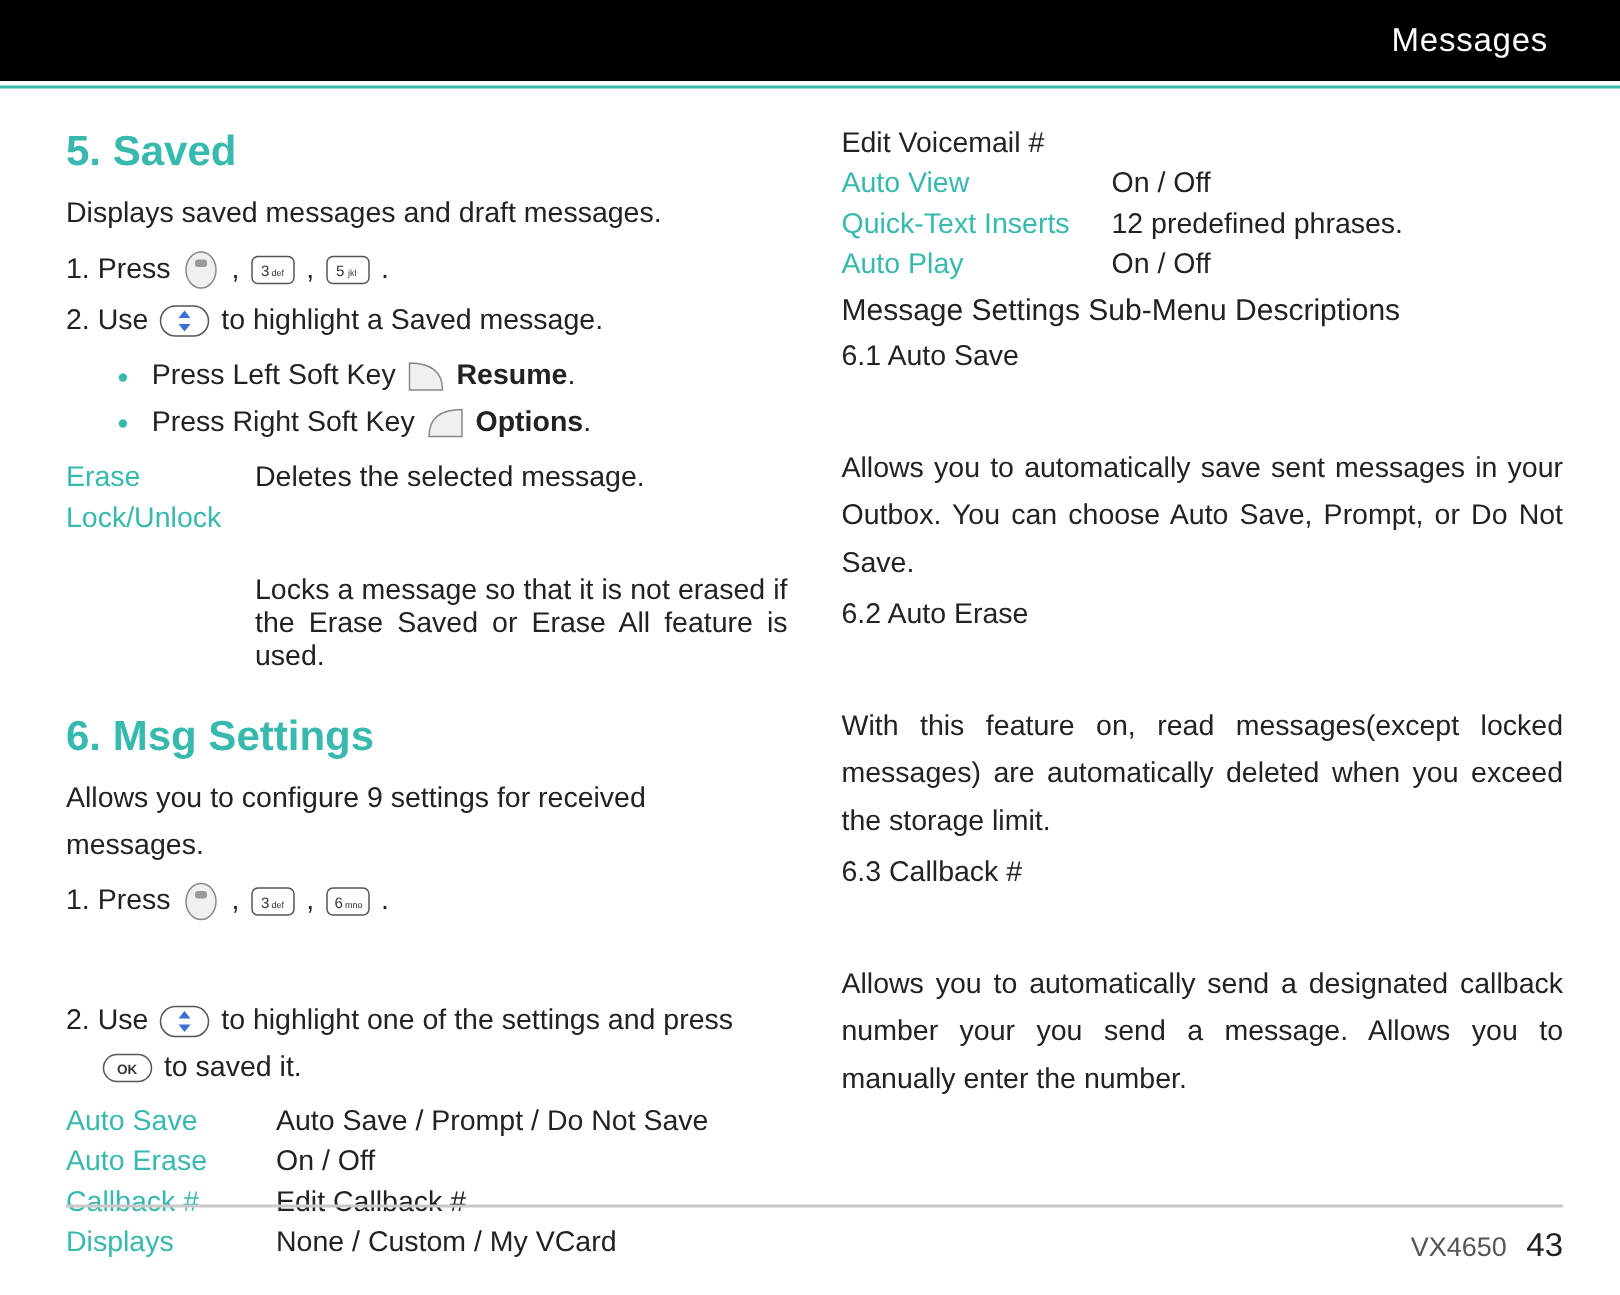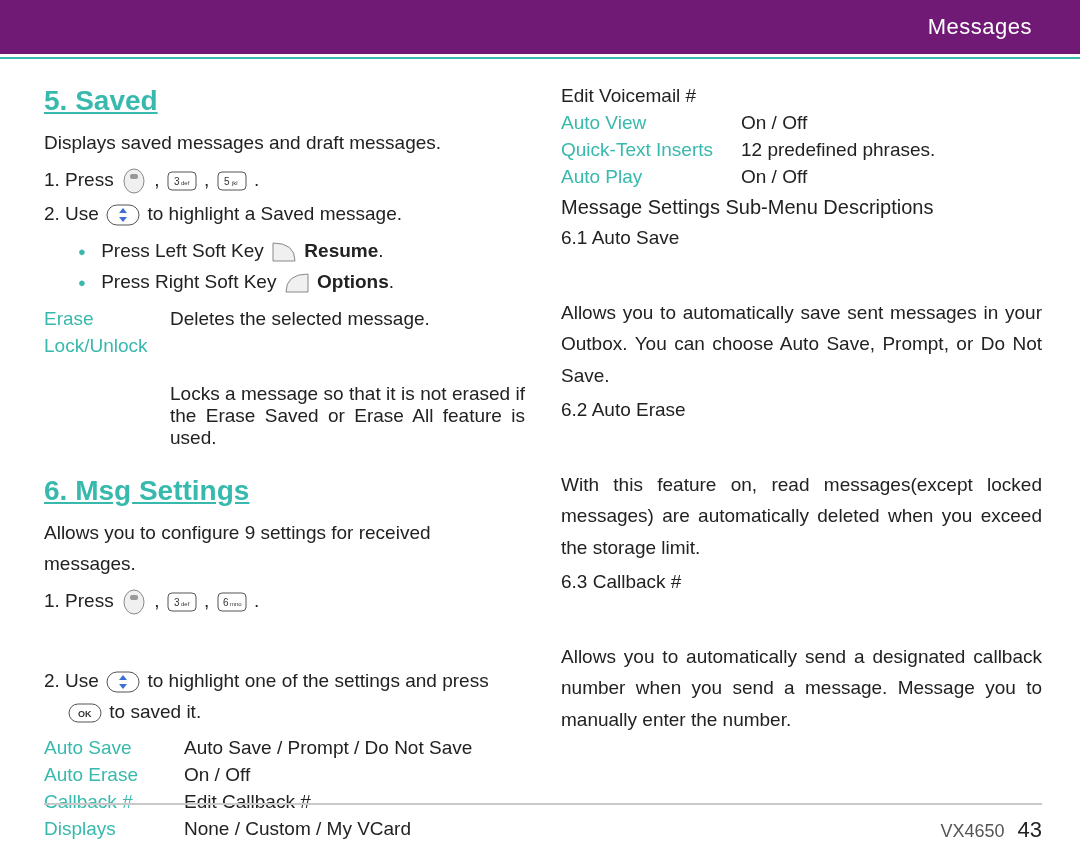--- a/index.html
+++ b/index.html
@@ -1,24 +1,24 @@
 <!DOCTYPE html>
 <html><head>
 <meta charset="utf-8">
 <style>
   * { margin: 0; padding: 0; box-sizing: border-box; }
   html, body { width: 1080px; height: 863px; font-family: Arial, Helvetica, sans-serif; background: #fff; color: #222; }
   .page { width: 1080px; height: 863px; position: relative; }
-  .topbar { height: 54px; background: #701a75; display: flex; align-items: center; justify-content: flex-end; padding-right: 48px; }
+  .topbar { height: 54px; background: #000000; display: flex; align-items: center; justify-content: flex-end; padding-right: 48px; }
   .topbar-title { color: #fff; font-size: 22px; letter-spacing: .5px; }
   .divider { height: 3px; background: #fff; }
   .divider2 { height: 2px; background: #38b9ad; margin-bottom: 8px; }
   .content { display: flex; padding: 12px 38px 0 44px; gap: 36px; }
   .col { flex: 1; min-width: 0; }
-  h2.green { color: #38b9ad; font-size: 28px; font-weight: 700; margin: 6px 0 10px; text-decoration: underline; }
+  h2.green { color: #38b9ad; font-size: 28px; font-weight: 700; margin: 6px 0 10px; }
   p, li, .row-text { font-size: 19px; line-height: 1.65; color: #222; }
   ol { list-style: none; margin: 6px 0 6px 0; }
   ol > li { margin: 2px 0; }
   .bul { list-style: none; margin-left: 34px; }
   .bul li::before { content: "●"; color: #38b9ad; font-size: 13px; margin-right: 10px; vertical-align: 1px; }
   .key-icon { display: inline-block; vertical-align: middle; margin: 0 2px; }
   .key-icon svg { display: block; }
   .bold { font-weight: 700; }
   .def-table { margin-top: 10px; }
   .def-row { display: flex; align-items: flex-start; margin: 5px 0; }
@@ -208,21 +208,21 @@
 
       <div class="sub-head big">Message Settings Sub-Menu Descriptions</div>
 
       <div class="sub-head">6.1 Auto Save</div>
       <p class="just">Allows you to automatically save sent messages in your Outbox. You can choose Auto Save, Prompt, or Do Not Save.</p>
 
       <div class="sub-head">6.2 Auto Erase</div>
       <p class="just">With this feature on, read messages(except locked messages) are automatically deleted when you exceed the storage limit.</p>
 
       <div class="sub-head">6.3 Callback #</div>
-      <p class="just">Allows you to automatically send a designated callback number when you send a message. Message you to manually enter the number.</p>
+      <p class="just">Allows you to automatically send a designated callback number your you send a message. Allows you to manually enter the number.</p>
     </div>
   </div>
 
   <div class="footer">
     <div class="footer-line"></div>
     <div class="footer-text">
       <span>VX4650</span>
       <span class="pg">43</span>
     </div>
   </div>

